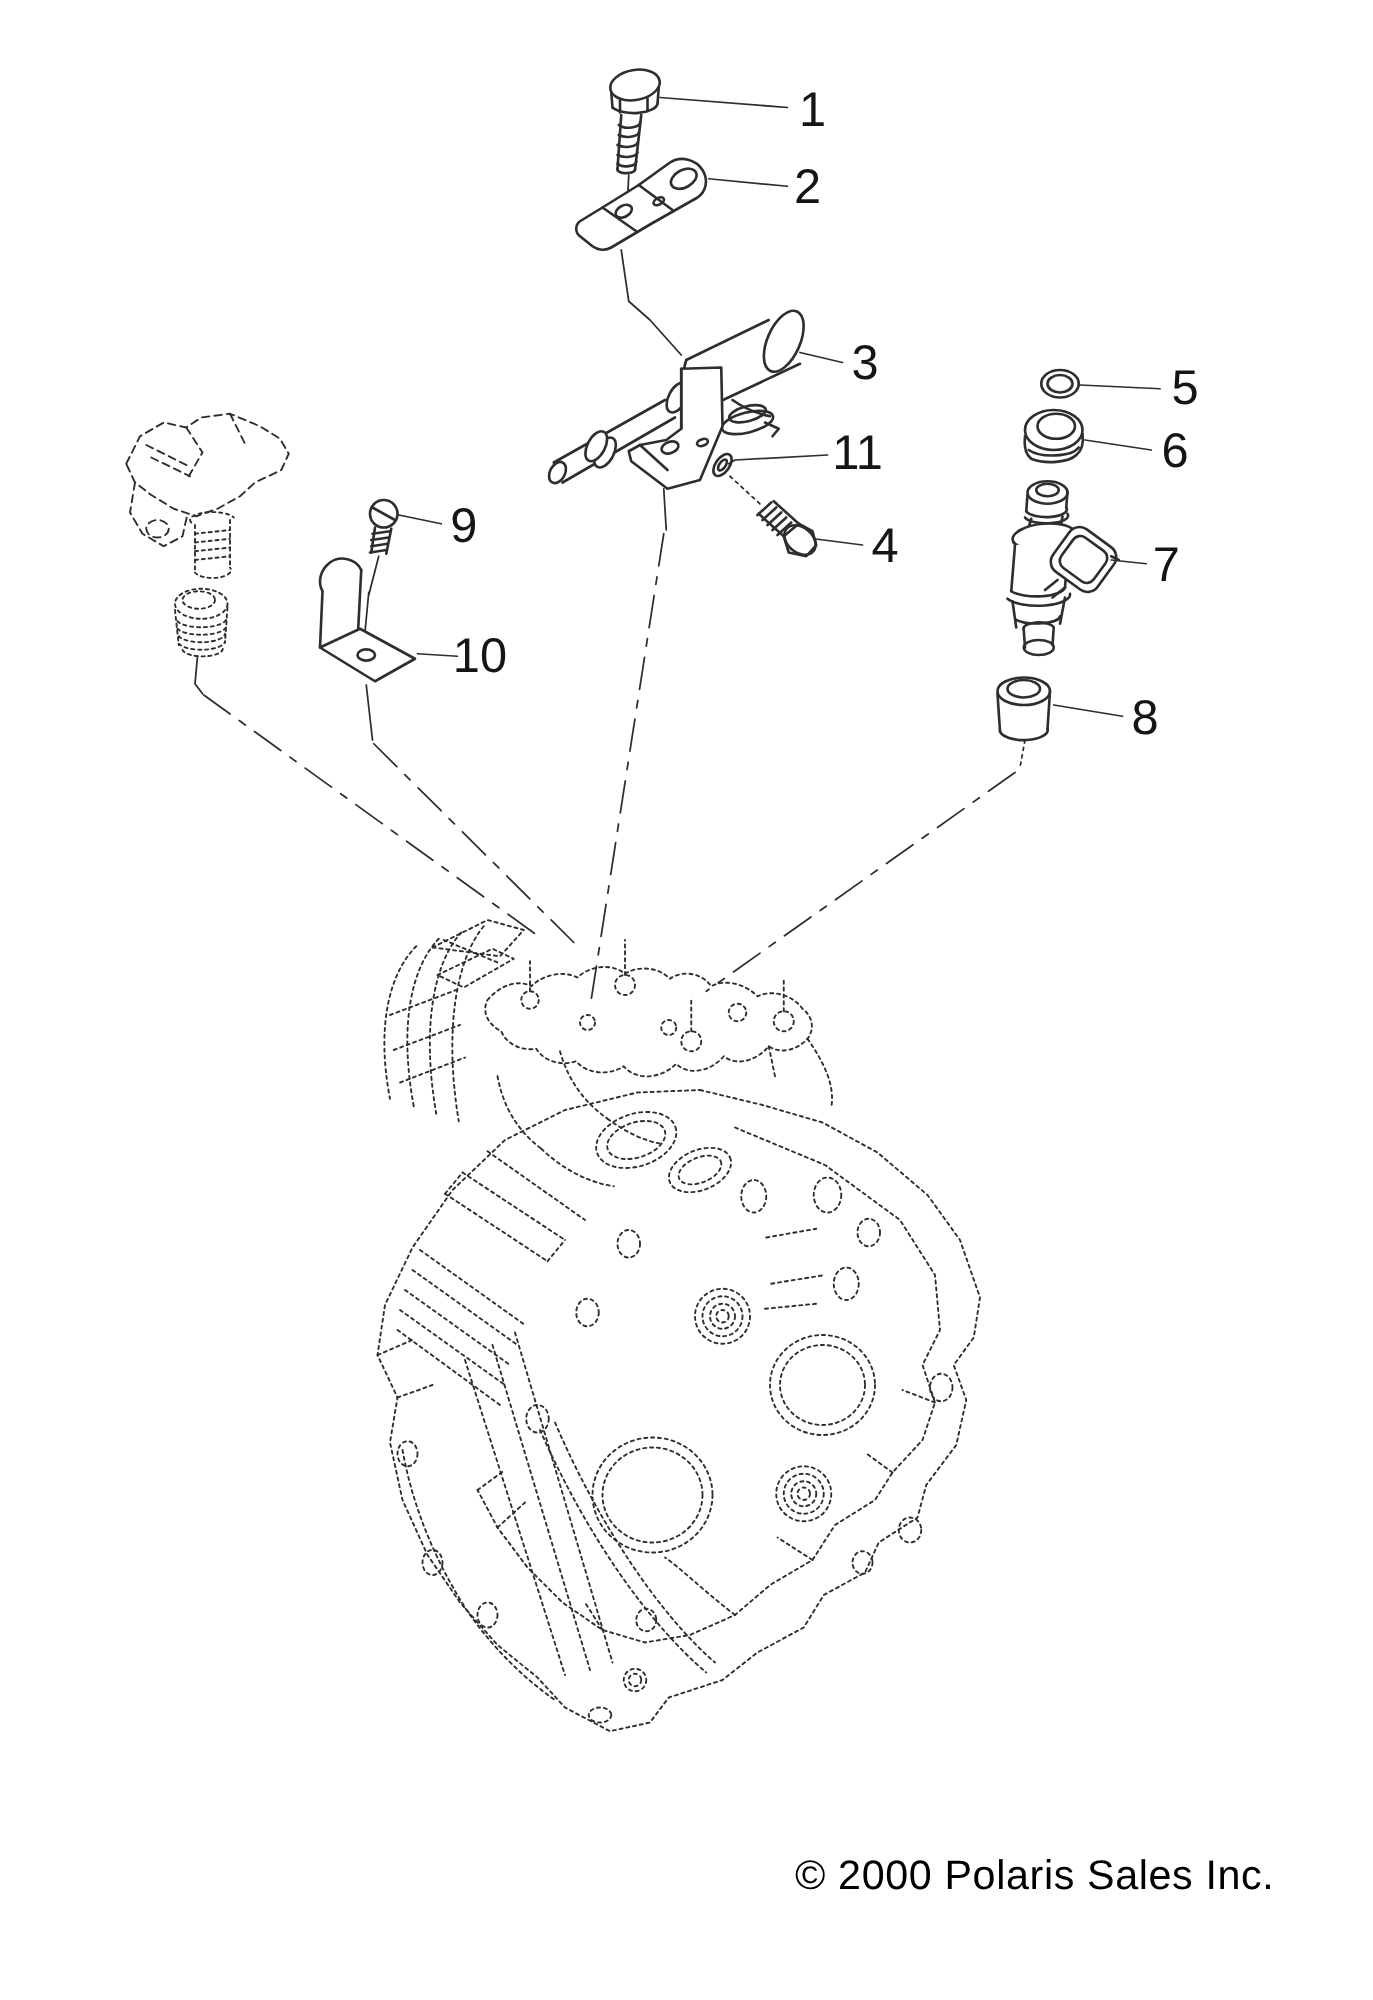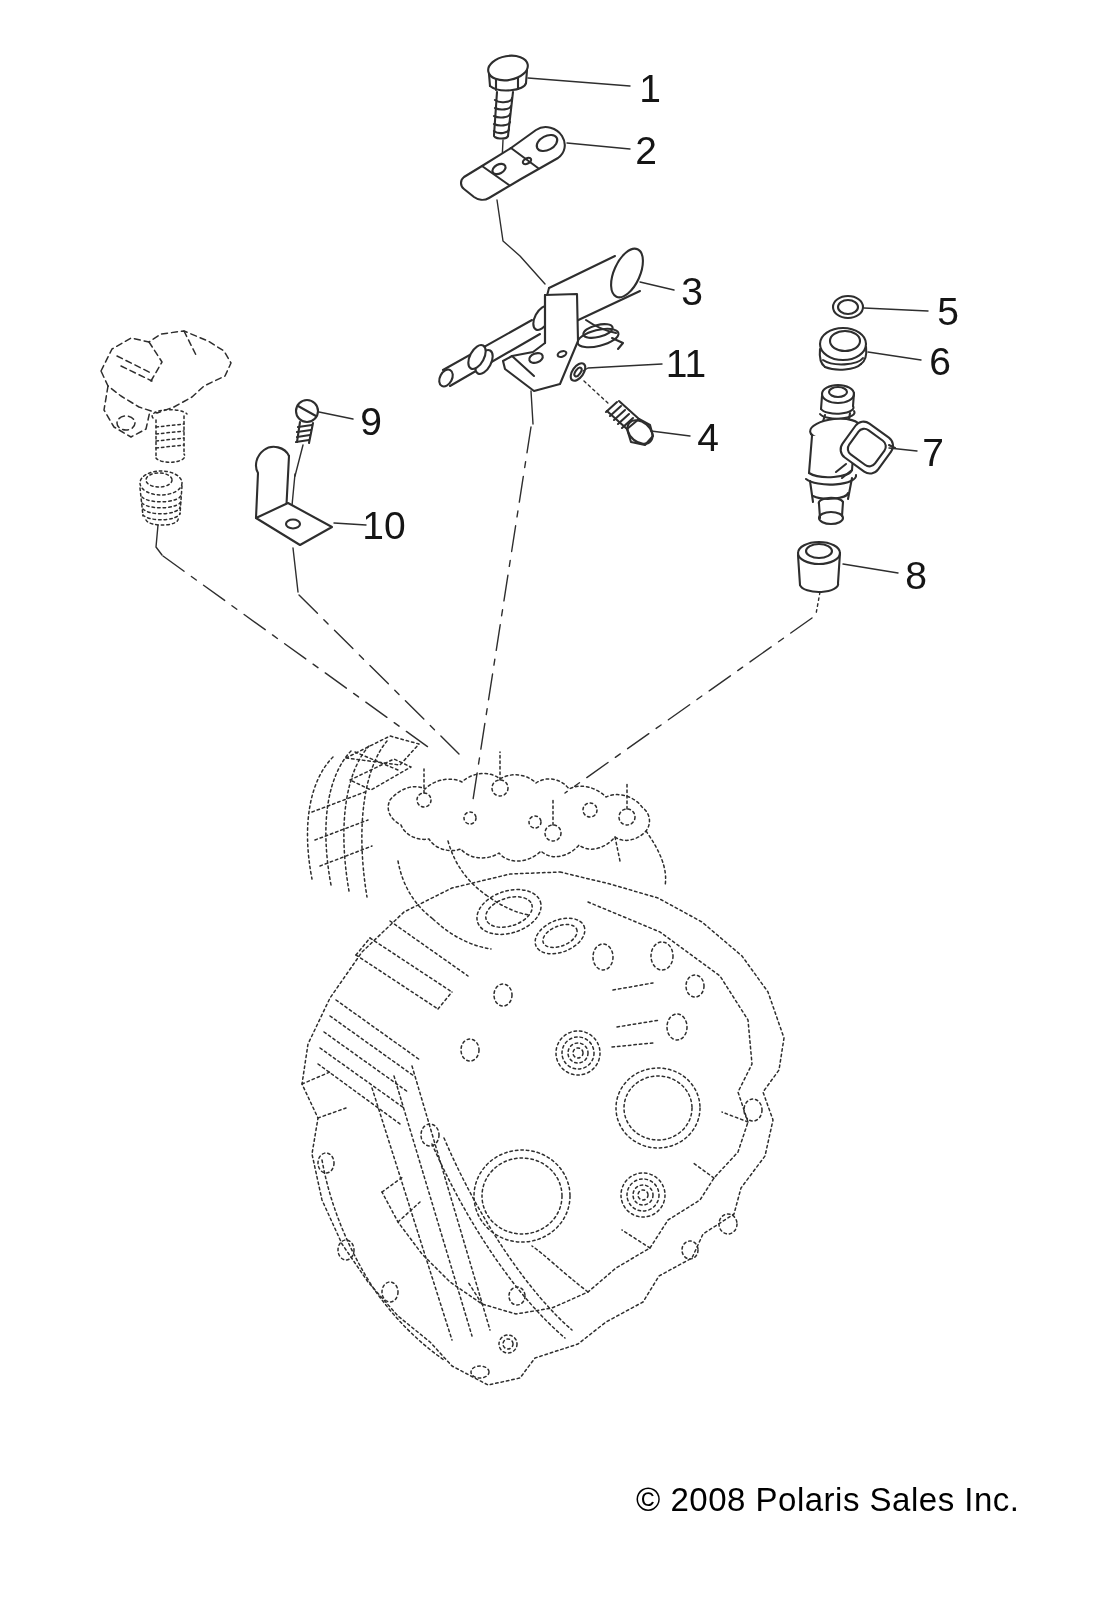--- a/index.html
+++ b/index.html
@@ -338,14 +338,14 @@
     <text class="callout-num" x="948" y="311">5</text>
     <text class="callout-num" x="940" y="361">6</text>
     <text class="callout-num" x="933" y="452">7</text>
     <text class="callout-num" x="916" y="575">8</text>
     <text class="callout-num" x="371" y="421">9</text>
     <text class="callout-num" x="384" y="525">10</text>
     <text class="callout-num" x="686" y="363">11</text>
   </g>
 </svg>
 
-  <div class="copyright">© 2008 Polaris Sales Inc.</div>
+  <div class="copyright">© 2000 Polaris Sales Inc.</div>
 </div>
 
 </body></html>

